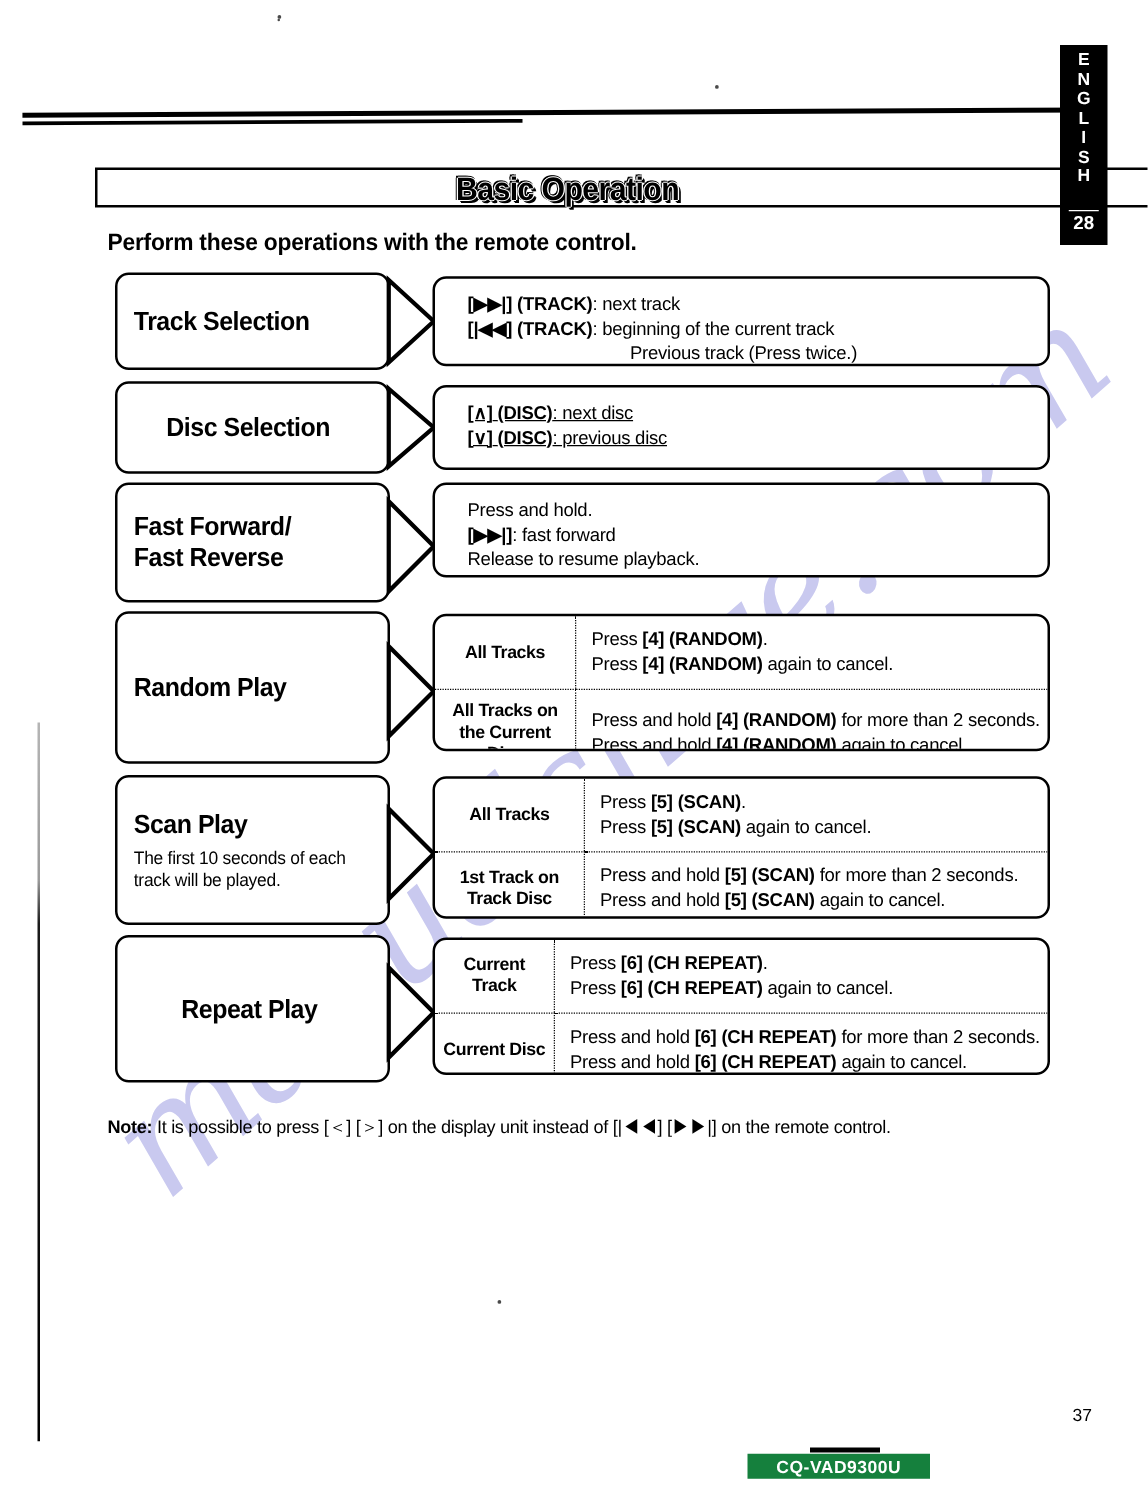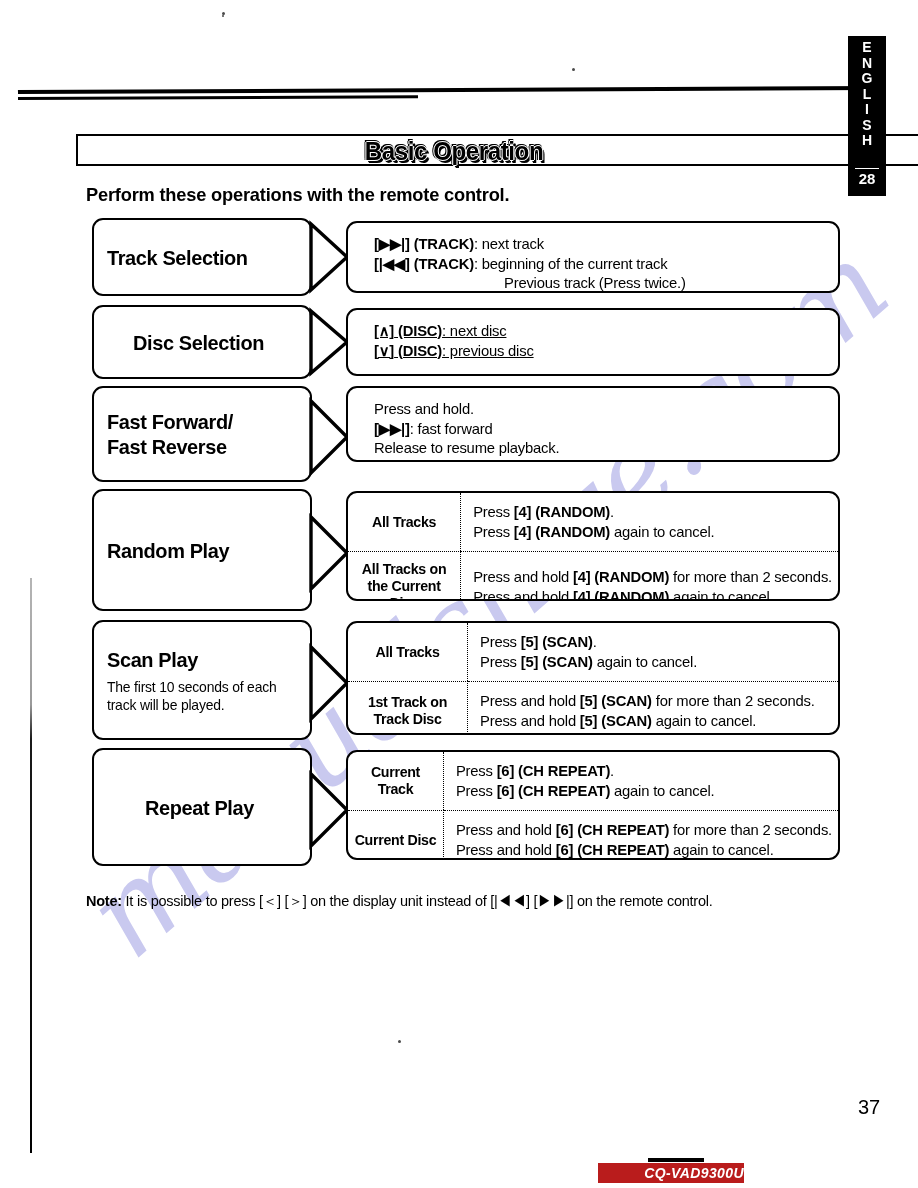--- a/index.html
+++ b/index.html
@@ -252,42 +252,41 @@
   }
   .note .nlabel { font-weight: bold; }
 
   
   .model-box {
     position: absolute;
     left: 598px;
     top: 1163px;
     width: 146px;
     height: 20px;
-    background: #b91c1c;
+    background: #15803d;
     color: #fff;
-    text-align: right;
+    text-align: center;
     font-size: 14px;
     font-weight: bold;
     line-height: 20px;
     letter-spacing: 0.4px;
-    font-style: italic;
   }
   .model-cap {
     position: absolute;
     left: 648px;
     top: 1158px;
     width: 56px;
     height: 4px;
     background: #000;
   }
   .page-num {
     position: absolute;
     left: 858px;
-    top: 1096px;
-    font-size: 20px;
+    top: 1124px;
+    font-size: 14px;
   }
 </style>
 </head>
 <body>
 
 <div class="scan-speck" style="left:222px;top:12px;width:3px;height:3px;"></div>
 <div class="scan-speck" style="left:222px;top:15px;width:2px;height:2px;"></div>
 <div class="scan-speck" style="left:572px;top:68px;width:3px;height:3px;"></div>
 <div class="scan-speck" style="left:398px;top:1040px;width:3px;height:3px;"></div>
 

